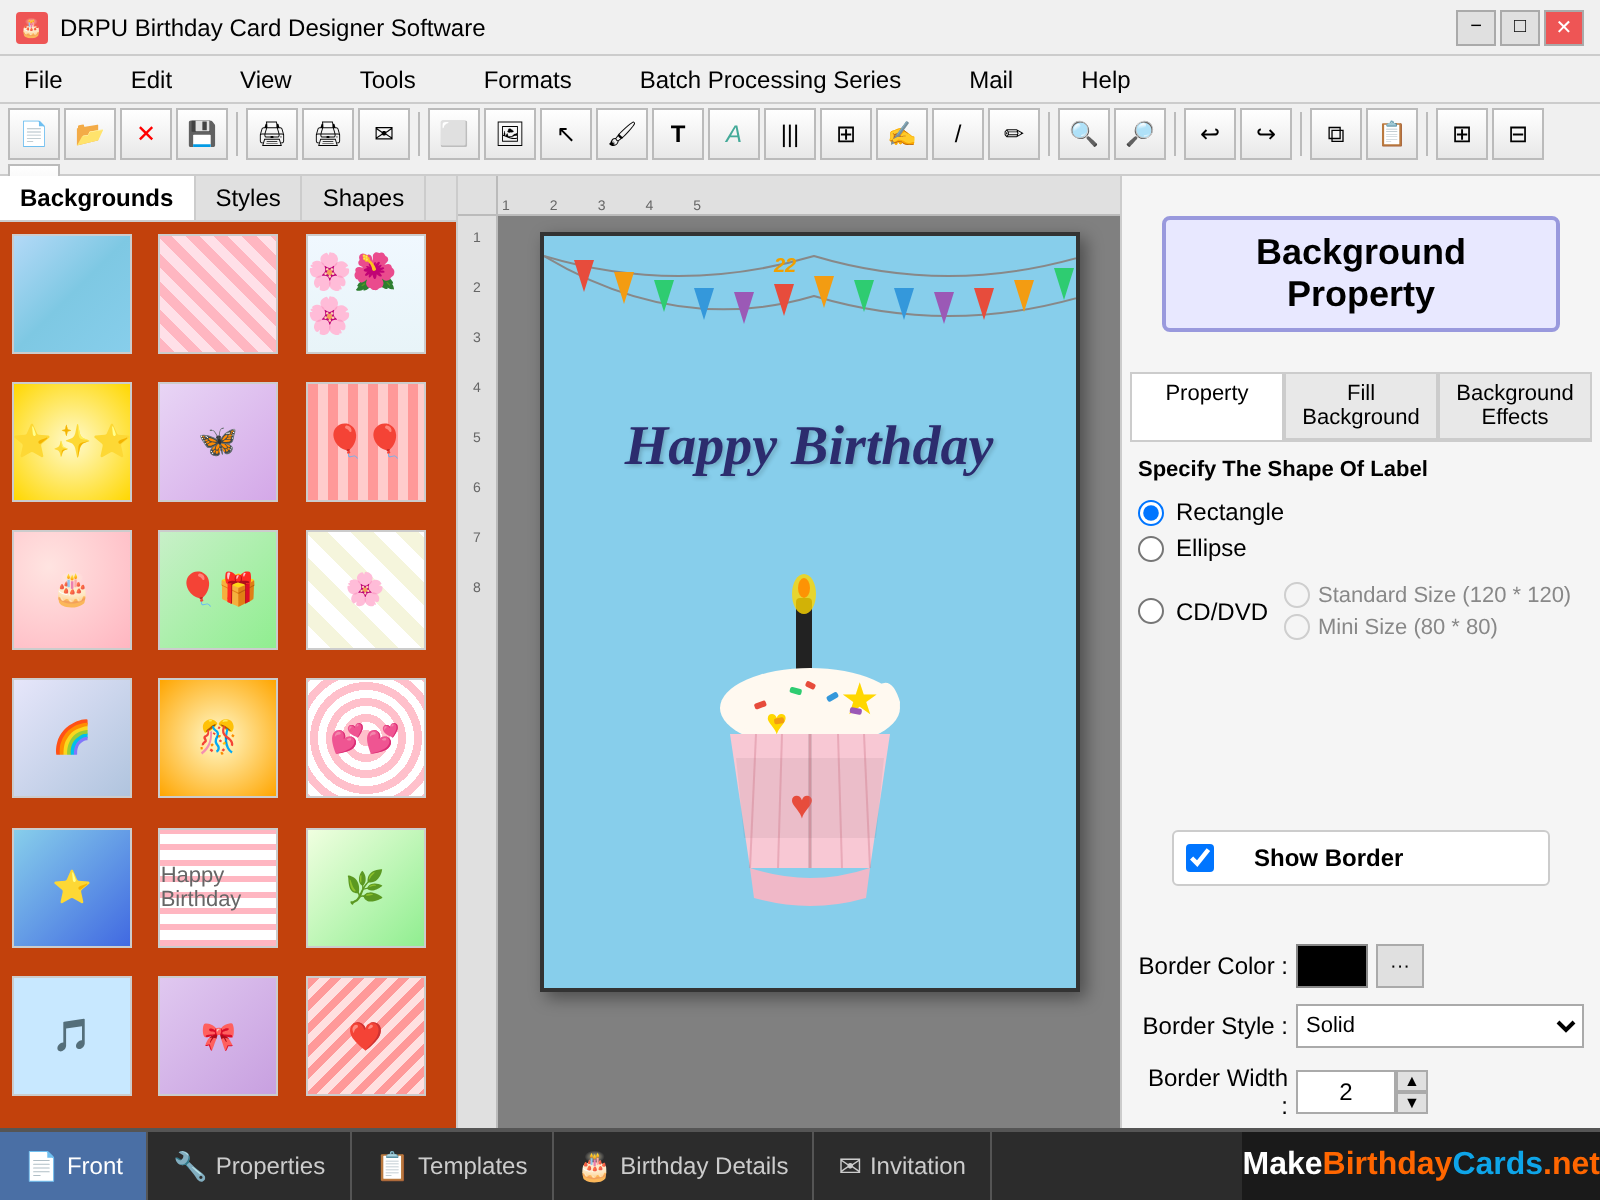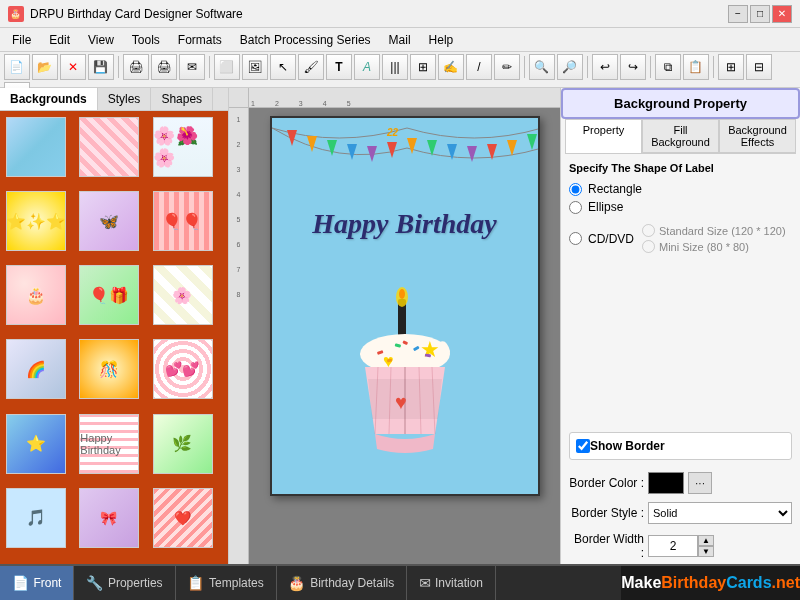--- a/index.html
+++ b/index.html
@@ -7,21 +7,21 @@
     
     
     .titlebar { background: #f0f0f0; border-bottom: 1px solid #ccc; height: 28px; display: flex; align-items: center; padding: 0 8px; justify-content: space-between; }
     .titlebar-left { display: flex; align-items: center; gap: 6px; }
     .titlebar-icon { width: 16px; height: 16px; background: #e55; border-radius: 2px; display: flex; align-items: center; justify-content: center; color: white; font-size: 9px; }
     .titlebar-title { font-size: 12px; }
     .titlebar-controls { display: flex; gap: 2px; }
     .titlebar-btn { width: 20px; height: 18px; border: 1px solid #aaa; background: #e0e0e0; cursor: pointer; display: flex; align-items: center; justify-content: center; font-size: 10px; }
     
     
-    .menubar { background: #f0f0f0; border-bottom: 1px solid #ccc; height: 24px; display: flex; align-items: center; padding: 0 4px; gap: 2px; }
+    .menubar { background: #f0f0f0; border-bottom: 1px solid #ccc; height: 24px; display: flex; align-items: center; padding: 0 4px; gap: 18px; }
     .menu-item { padding: 2px 8px; cursor: pointer; font-size: 12px; }
     
     
     .toolbar { background: #f0f0f0; border-bottom: 1px solid #ccc; height: 36px; display: flex; align-items: center; padding: 2px 4px; gap: 2px; flex-wrap: wrap; }
     .tb-btn { width: 26px; height: 26px; border: 1px solid #bbb; background: linear-gradient(to bottom, #fff, #e8e8e8); cursor: pointer; display: flex; align-items: center; justify-content: center; font-size: 12px; }
     .tb-sep { width: 1px; height: 22px; background: #bbb; margin: 0 2px; }
     
     
     .main { display: flex; height: calc(600px - 28px - 24px - 36px - 36px); }
     
@@ -55,35 +55,35 @@
     
     .canvas-area { flex: 1; background: #808080; position: relative; overflow: hidden; display: flex; align-items: flex-start; justify-content: center; padding-top: 8px; }
     .ruler-h { position: absolute; top: 0; left: 20px; right: 0; height: 20px; background: #e0e0e0; border-bottom: 1px solid #bbb; font-size: 9px; overflow: hidden; }
     .ruler-v { position: absolute; top: 20px; left: 0; width: 20px; bottom: 0; background: #e0e0e0; border-right: 1px solid #bbb; font-size: 9px; overflow: hidden; }
     .ruler-corner { position: absolute; top: 0; left: 0; width: 20px; height: 20px; background: #e0e0e0; border-right: 1px solid #bbb; border-bottom: 1px solid #bbb; }
     .card-canvas { position: absolute; top: 20px; left: 20px; right: 0; bottom: 0; display: flex; align-items: flex-start; justify-content: center; padding: 8px; }
     .birthday-card { width: 270px; height: 380px; background: #87ceeb; border: 2px solid #333; position: relative; overflow: hidden; box-shadow: 3px 3px 8px rgba(0,0,0,0.4); }
     
     
     .right-panel { width: 240px; border-left: 1px solid #ccc; background: #f5f5f5; display: flex; flex-direction: column; }
-    .bg-prop-title { background: #e8e8ff; border: 2px solid #9999dd; margin: 0; padding: 6px 10px; text-align: center; font-weight: bold; font-size: 13px; border-radius: 4px; }
+    .bg-prop-title { background: #e8e8ff; border: 2px solid #9999dd; margin: 20px; padding: 6px 10px; text-align: center; font-weight: bold; font-size: 18px; border-radius: 4px; }
     .prop-tabs { display: flex; border-bottom: 1px solid #ccc; margin: 0 4px; }
     .prop-tab { flex: 1; padding: 4px 2px; font-size: 11px; cursor: pointer; text-align: center; border: 1px solid #ccc; background: #e8e8e8; }
     .prop-tab.active { background: #fff; border-bottom: none; }
     .prop-content { padding: 8px; flex: 1; }
     .section-title { font-size: 11px; font-weight: bold; margin-bottom: 8px; }
     .radio-group { display: flex; flex-direction: column; gap: 4px; margin-bottom: 10px; }
     .radio-item { display: flex; align-items: center; gap: 6px; font-size: 12px; }
     .radio-item input[type=radio] { cursor: pointer; }
     .cd-row { display: flex; align-items: center; gap: 8px; margin-bottom: 20px; }
     .cd-options { display: flex; flex-direction: column; gap: 3px; }
     .cd-option { display: flex; align-items: center; gap: 4px; font-size: 11px; color: #888; }
     .cd-option input[type=radio] { cursor: pointer; }
     
-    .show-border-row { display: flex; align-items: center; gap: 0; margin: 8px; padding: 6px; border: 1px solid #ccc; background: #fff; border-radius: 3px; }
+    .show-border-row { display: flex; align-items: center; gap: 20px; margin: 25px; padding: 6px; border: 1px solid #ccc; background: #fff; border-radius: 3px; }
     .show-border-cb { width: 14px; height: 14px; }
     .show-border-label { font-size: 12px; font-weight: bold; }
     
     .border-row { display: flex; align-items: center; margin: 4px 8px; gap: 4px; }
     .border-label { width: 75px; font-size: 12px; text-align: right; }
     .color-box { width: 36px; height: 22px; background: #000; border: 1px solid #888; cursor: pointer; }
     .dots-btn { width: 24px; height: 22px; border: 1px solid #aaa; background: #e0e0e0; cursor: pointer; display: flex; align-items: center; justify-content: center; font-size: 10px; }
     .style-select { height: 22px; font-size: 11px; border: 1px solid #aaa; background: #fff; cursor: pointer; flex: 1; }
     .width-input-wrap { display: flex; align-items: center; }
     .width-input { width: 50px; height: 22px; border: 1px solid #aaa; text-align: center; font-size: 12px; }

